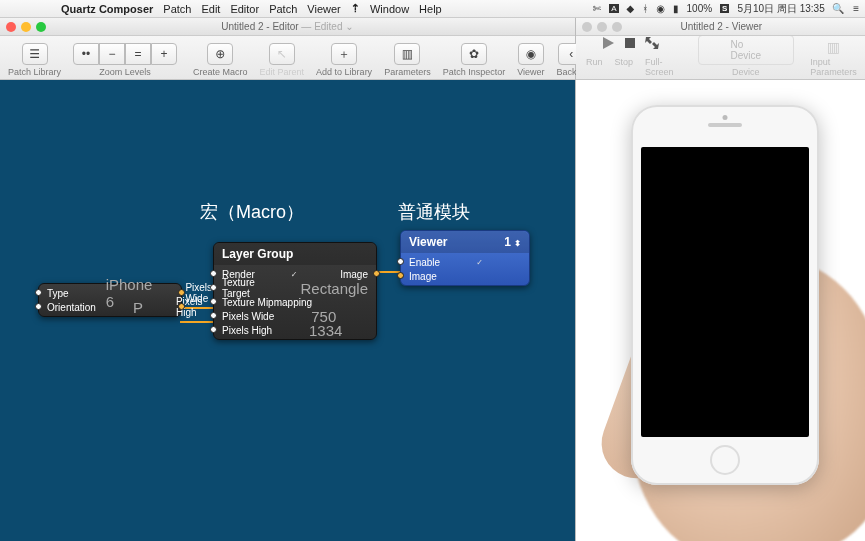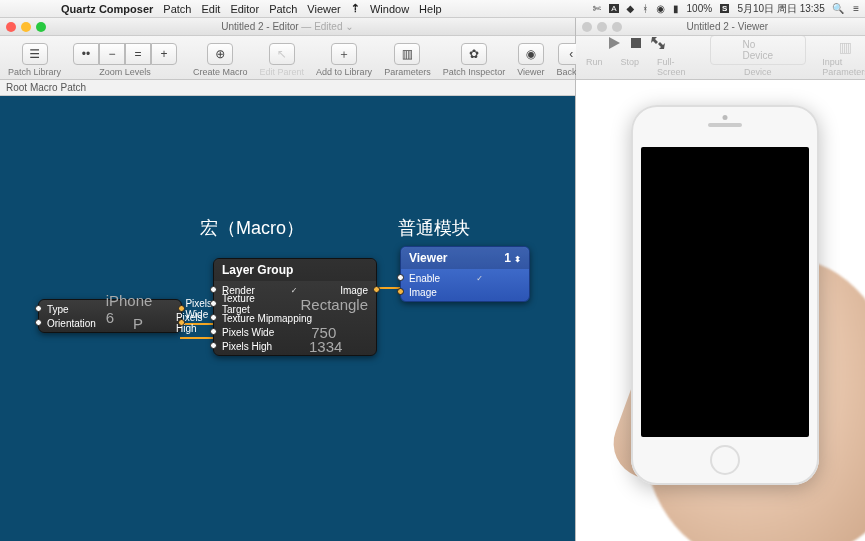--- a/index.html
+++ b/index.html
@@ -186,23 +186,20 @@
       <div class="toolgroup">
         <div class="btns">
           <div class="btn-seg">‹</div>
           <div class="btn-seg">›</div>
         </div>
         <div class="lbl">Back/Forward</div>
       </div>
       <div class="btn-seg single" style="align-self:center;margin-bottom:12px;">»</div>
     </div>
 
-    <div class="breadcrumb">
-      <span>Root Macro Patch</span>
-    </div>
 
     <div class="canvas">
       <div class="anno anno1">宏（Macro）</div>
       <div class="anno anno2">普通模块</div>
 
       <svg class="wires">
         <path d="M180,228 C195,228 200,228 215,228"></path>
         <path d="M180,242 C195,242 200,242 215,242"></path>
         <path d="M375,192 C388,192 390,192 402,192"></path>
       </svg>
@@ -295,21 +292,21 @@
           <span><svg viewBox="0 0 16 16">
                 <path d="M3 2l11 6-11 6z" fill="#888"></path>
               </svg></span>
           <span><svg viewBox="0 0 16 16">
                 <rect x="3" y="3" width="10" height="10" fill="#555"></rect>
               </svg></span>
           <span><svg viewBox="0 0 16 16">
                 <path d="M2 2h5l-2 2 3 3-2 2-3-3-2 2zM14 14H9l2-2-3-3 2-2 3 3 2-2z" fill="#555"></path>
               </svg></span>
         </div>
-        <div style="display:flex;gap:18px;">
+        <div style="display:flex;gap:12px;">
           <span class="vlbl">Run</span>
           <span class="vlbl">Stop</span>
           <span class="vlbl">Full-Screen</span>
         </div>
       </div>
       <div style="flex:1"></div>
       <div class="toolgroup">
         <div class="device-box"><span>No Device</span></div>
         <div class="vlbl">Device</div>
       </div>

